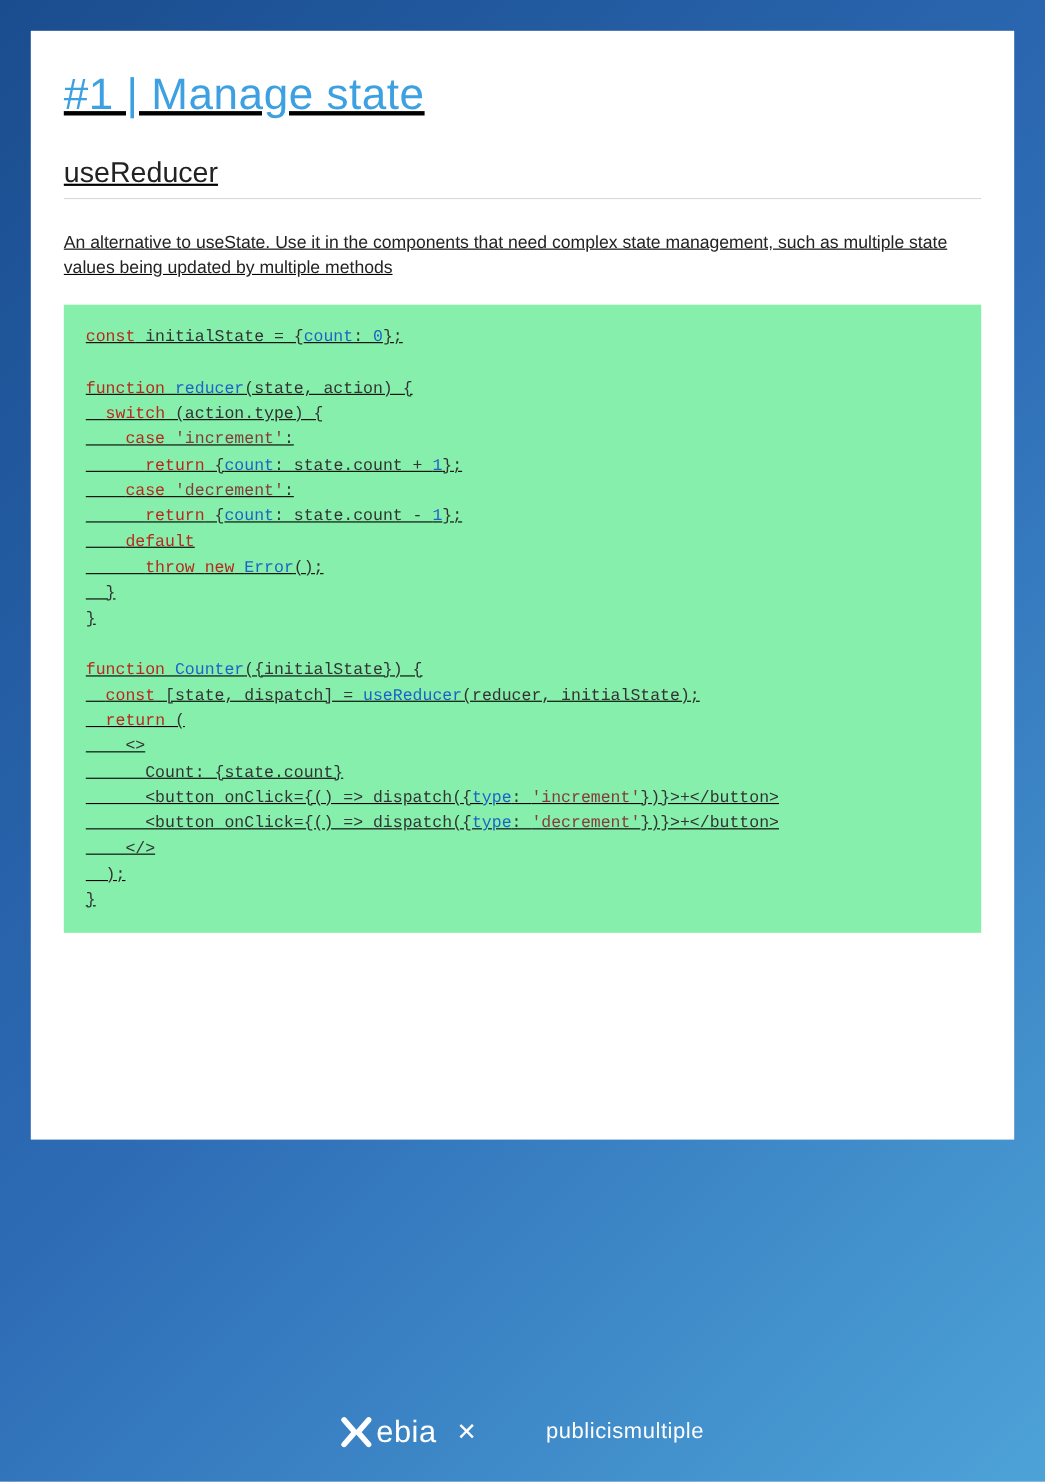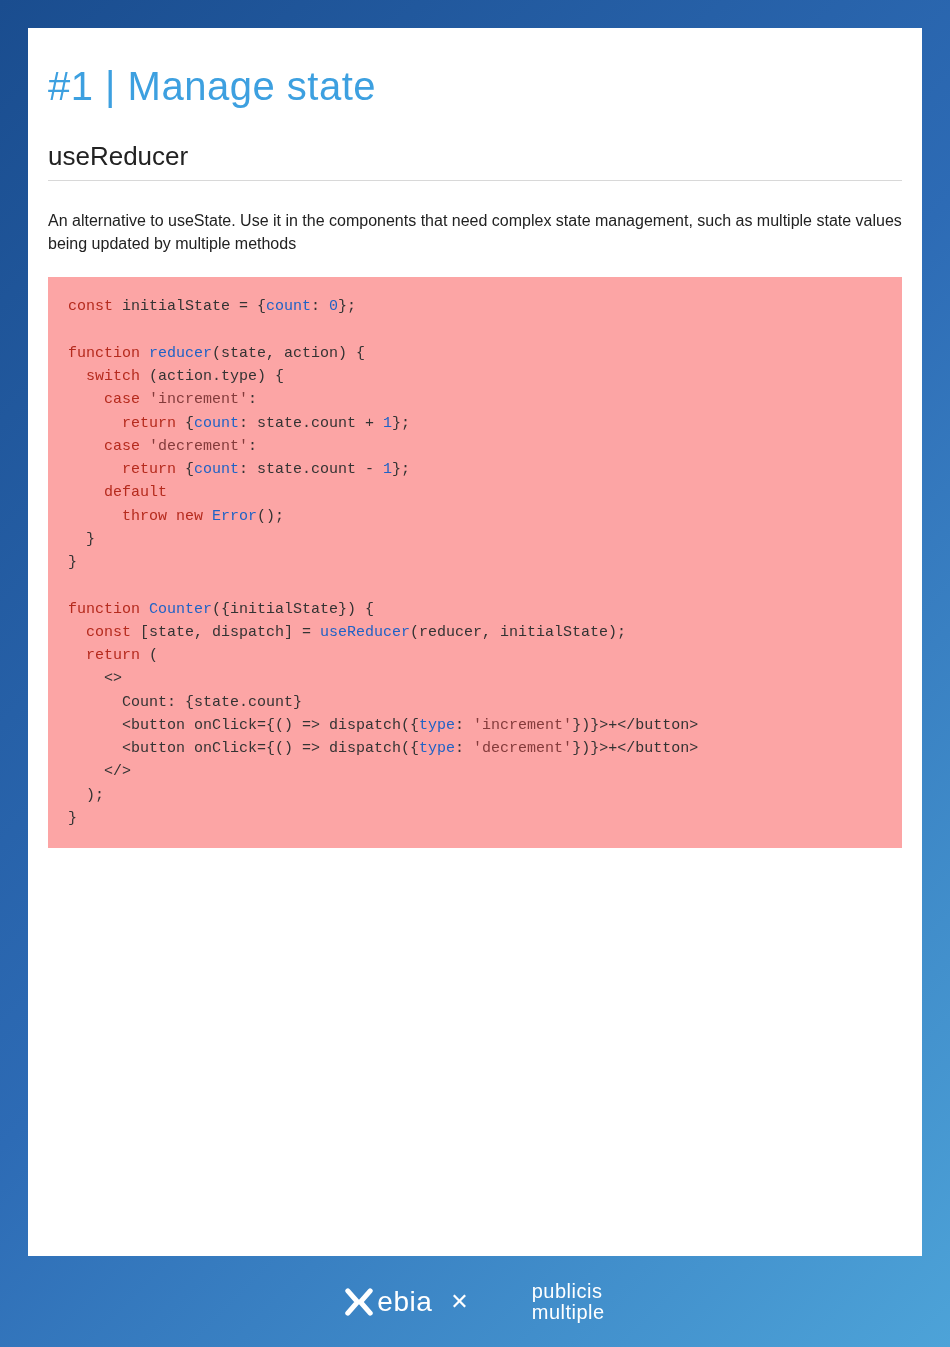--- a/index.html
+++ b/index.html
@@ -10,22 +10,23 @@
   body {
     width: 950px;
     height: 1347px;
     background: linear-gradient(135deg, #1a4d8f 0%, #2d6bb5 50%, #4da3d8 100%);
     font-family: -apple-system, BlinkMacSystemFont, "Segoe UI", Arial, sans-serif;
     position: relative;
   }
   .page {
     background: #ffffff;
     margin: 28px 28px 0 28px;
-    height: 1228px;
-    padding: 36px 20px;
+    height: 1008px;
+    padding: 36px 30px;
+    text-decoration: underline;
   }
   .page-title {
     color: #3da0e0;
     font-size: 40px;
     font-weight: 300;
     letter-spacing: 0.5px;
     margin-bottom: 32px;
   }
   .section-heading {
     color: #222;
@@ -36,21 +37,21 @@
     margin-bottom: 28px;
   }
   .body-text {
     color: #222;
     font-size: 16px;
     line-height: 1.45;
     font-weight: 400;
     margin-bottom: 22px;
   }
   .code-block {
-    background: #fca5a5;
+    background: #86efac;
     padding: 18px 20px;
     font-family: "SFMono-Regular", Consolas, "Liberation Mono", Menlo, monospace;
     font-size: 15px;
     line-height: 1.55;
     color: #333;
     white-space: pre;
     overflow: hidden;
   }
   .tok-kw   { color: #b52a1d; }  
   .tok-def  { color: #1e62c6; }  
@@ -84,21 +85,21 @@
     font-size: 28px;
     font-weight: 400;
     letter-spacing: 0.5px;
   }
   .x-sep {
     font-size: 22px;
     font-weight: 300;
   }
   .ps {
     display: flex;
-    flex-direction: column;
+    flex-direction: row;
     line-height: 1.05;
     font-size: 20px;
     font-weight: 300;
     letter-spacing: 0.5px;
     margin-left: 45px;
   }
 </style>
 </head>
 <body>
 

